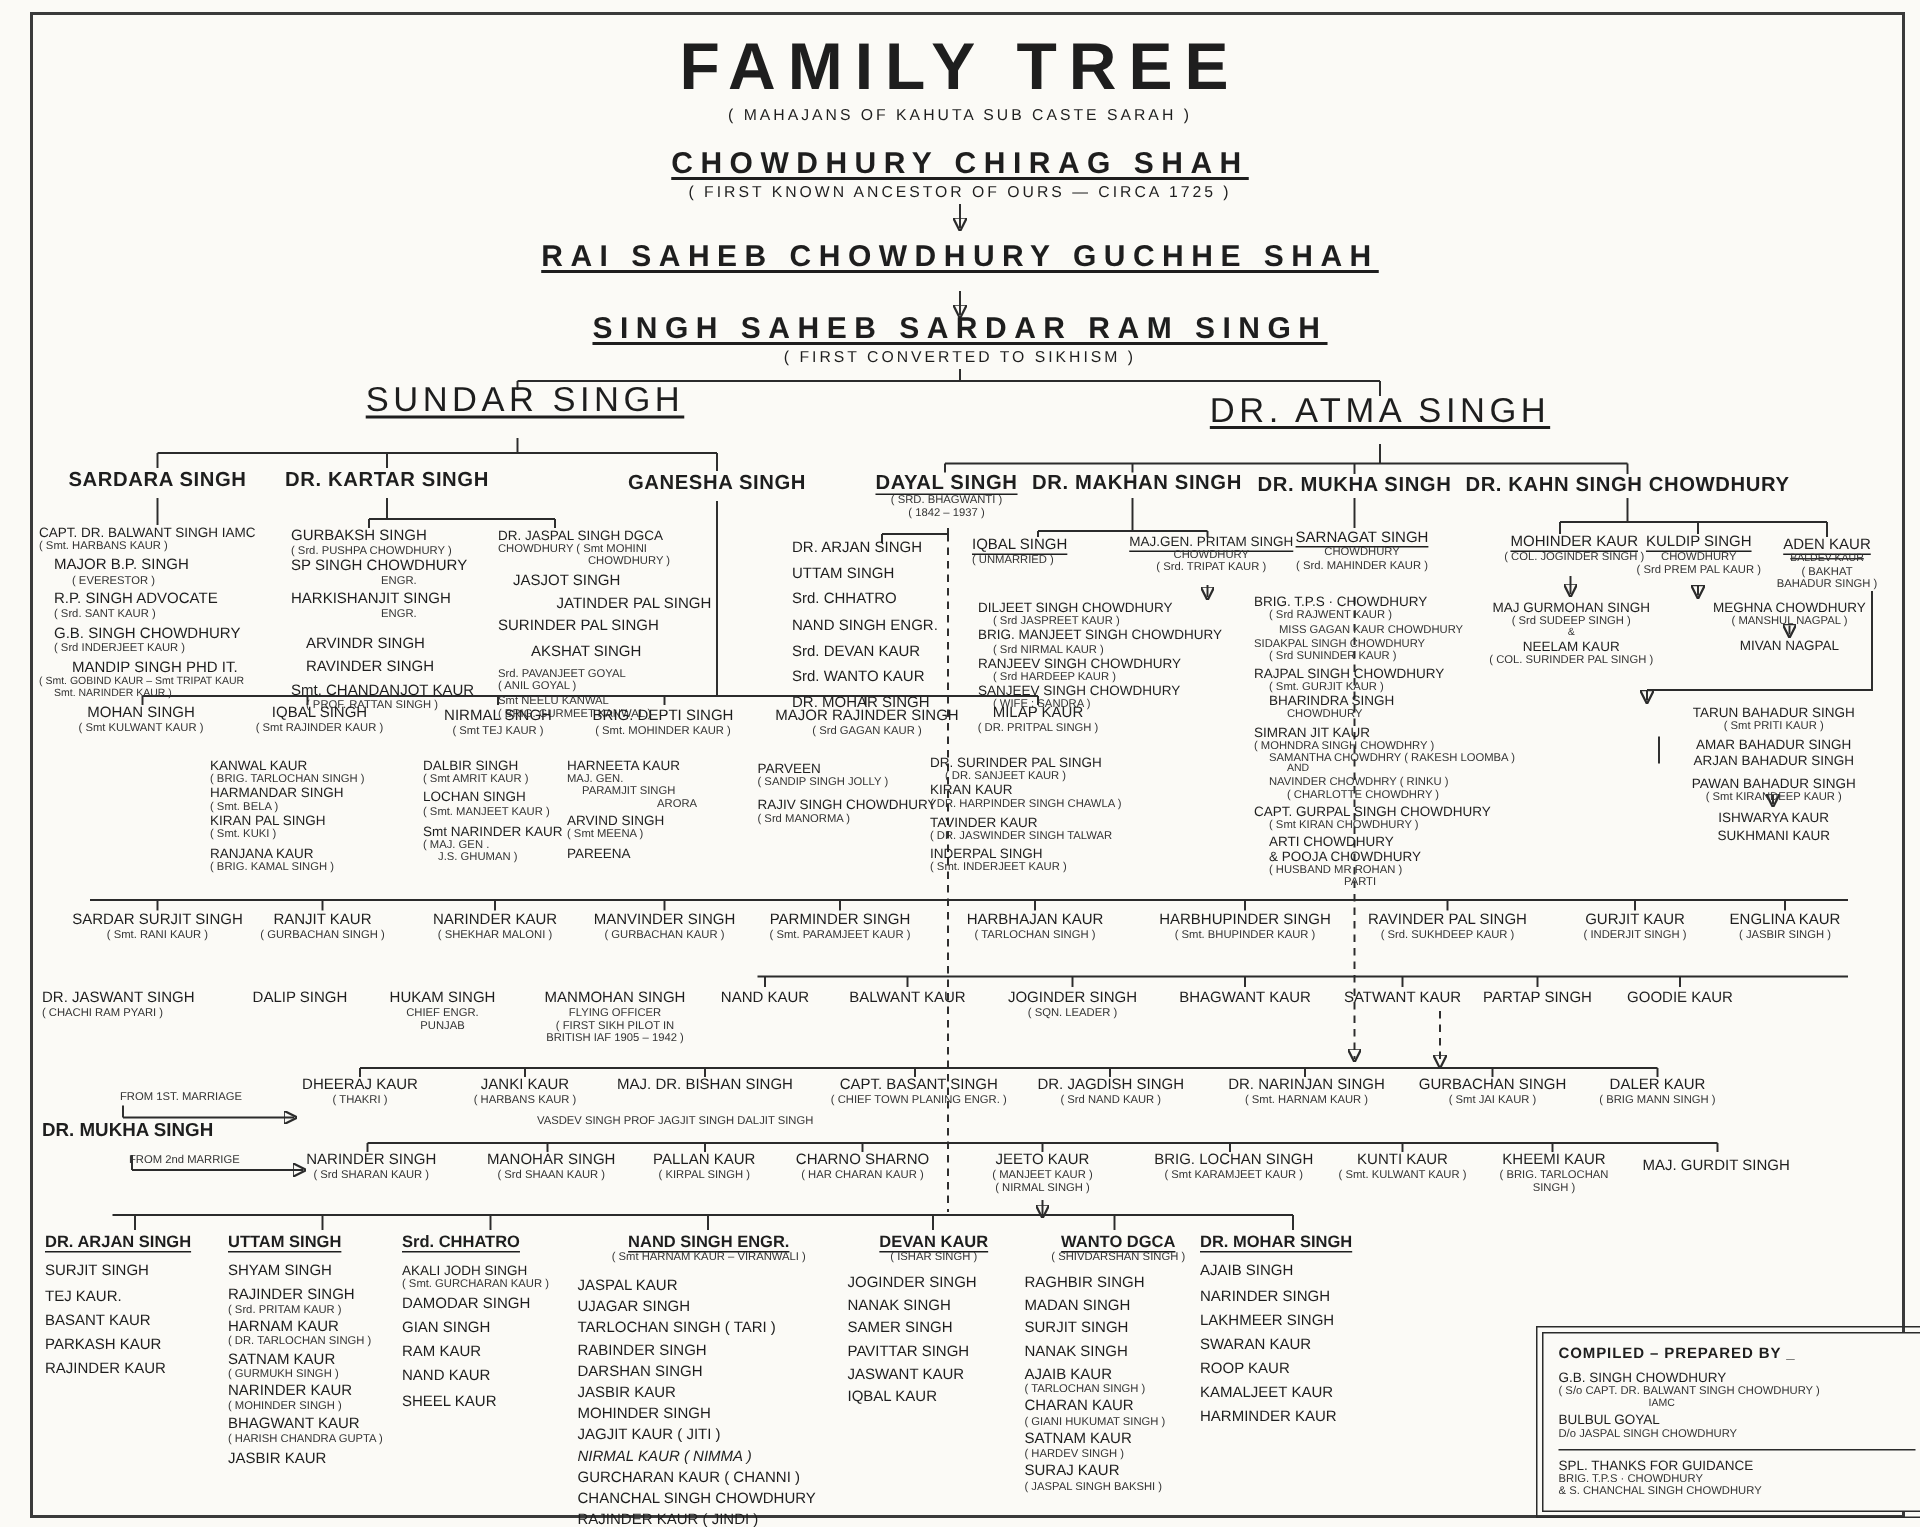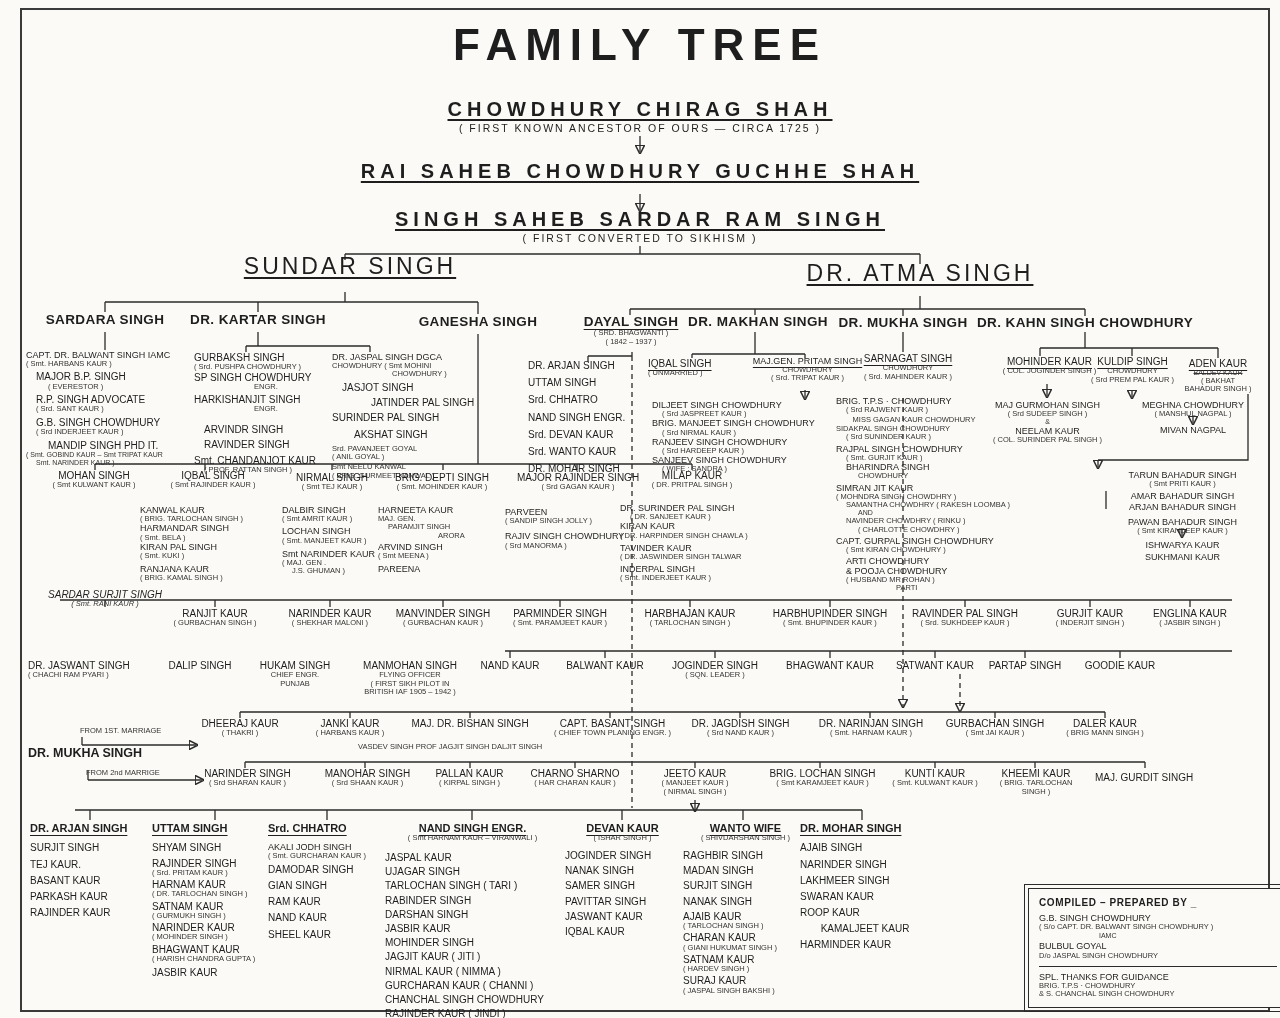--- a/index.html
+++ b/index.html
@@ -71,20 +71,21 @@
     <path d="M82,737 V745"></path>
     <path d="M82,745 H196" marker-end="url(#ah)"></path>
     <path d="M88,770 V780"></path>
     <path d="M88,780 H202" marker-end="url(#ah)"></path>
     <path d="M245,762 H1145 M245,762 V768 M365,762 V768 M470,762 V768 M575,762 V768 M695,762 V768 M820,762 V768 M935,762 V768 M1035,762 V768 M1145,762 V768"></path>
     <path d="M695,800 V810" marker-end="url(#ah)"></path>
     <path d="M75,810 H862 M90,810 V820 M215,810 V820 M327,810 V820 M472,810 V820 M622,810 V820 M743,810 V820 M862,810 V820"></path>
   </svg>
 <div class="blk ctr" style="left: 240px; top: 20px; width: 800px;">
       <div class="ln h1">FAMILY TREE</div>
+      <div class="ln sub">( MAHAJANS  OF  KAHUTA       SUB  CASTE       SARAH  )</div>
     </div>
     <div class="blk ctr" style="left: 240px; top: 98px; width: 800px;">
       <div class="ln h2 u">CHOWDHURY  CHIRAG  SHAH</div>
       <div class="ln sub">( FIRST  KNOWN    ANCESTOR   OF   OURS   —   CIRCA 1725 )</div>
     </div>
     <div class="blk ctr" style="left: 240px; top: 160px; width: 800px;">
       <div class="ln h2 u">RAI SAHEB  CHOWDHURY  GUCHHE  SHAH</div>
     </div>
     <div class="blk ctr" style="left: 240px; top: 208px; width: 800px;">
       <div class="ln h2 u">SINGH  SAHEB  SARDAR  RAM SINGH</div>
@@ -311,21 +312,21 @@
     <div class="blk" style="left: 620px; top: 503px; width: 185px;">
       <div class="ln n9">DR. SURINDER PAL  SINGH</div>
       <div class="ln s ind">( DR. SANJEET  KAUR )</div>
       <div class="ln n9">KIRAN KAUR</div>
       <div class="ln s">( DR. HARPINDER SINGH CHAWLA )</div>
       <div class="ln n9" style="margin-top: 3px;">TAVINDER  KAUR</div>
       <div class="ln s">( DR. JASWINDER  SINGH TALWAR</div>
       <div class="ln n9" style="margin-top: 3px;">INDERPAL  SINGH</div>
       <div class="ln s">( Smt. INDERJEET  KAUR )</div>
     </div>
-    <div class="blk ctr" style="left: 35px; top: 589px; width: 140px; font-style: italic;">
+    <div class="blk ctr" style="left: 35px; top: 608px; width: 140px;">
       <div class="ln n">SARDAR SURJIT SINGH</div>
       <div class="ln s">( Smt. RANI KAUR )</div>
     </div>
     <div class="blk ctr" style="left: 150px; top: 608px; width: 130px;">
       <div class="ln n">RANJIT KAUR</div>
       <div class="ln s">( GURBACHAN SINGH )</div>
     </div>
     <div class="blk ctr" style="left: 265px; top: 608px; width: 130px;">
       <div class="ln n">NARINDER  KAUR</div>
       <div class="ln s">( SHEKHAR  MALONI )</div>
@@ -517,39 +518,39 @@
     </div>
     <div class="blk" style="left: 385px; top: 852px; width: 175px;">
       <div class="ln n">JASPAL KAUR</div>
       <div class="ln n" style="margin-top: 3px;">UJAGAR SINGH</div>
       <div class="ln n" style="margin-top: 3px;">TARLOCHAN SINGH ( TARI )</div>
       <div class="ln n" style="margin-top: 3px;">RABINDER SINGH</div>
       <div class="ln n" style="margin-top: 3px;">DARSHAN SINGH</div>
       <div class="ln n" style="margin-top: 3px;">JASBIR KAUR</div>
       <div class="ln n" style="margin-top: 3px;">MOHINDER SINGH</div>
       <div class="ln n" style="margin-top: 3px;">JAGJIT KAUR  ( JITI )</div>
-      <div class="ln n" style="margin-top: 3px;">NIRMAL KAUR  ( NIMMA )</div>
+      <div class="ln n" style="margin-top: 3px; font-style: italic;">NIRMAL KAUR  ( NIMMA )</div>
       <div class="ln n" style="margin-top: 3px;">GURCHARAN KAUR ( CHANNI )</div>
       <div class="ln n" style="margin-top: 3px;">CHANCHAL SINGH CHOWDHURY</div>
       <div class="ln n" style="margin-top: 3px;">RAJINDER KAUR ( JINDI )</div>
     </div>
     <div class="blk ctr" style="left: 565px; top: 822px; width: 115px;">
       <div class="ln nb u">DEVAN KAUR</div>
       <div class="ln s">( ISHAR SINGH )</div>
     </div>
     <div class="blk" style="left: 565px; top: 850px; width: 115px;">
       <div class="ln n">JOGINDER SINGH</div>
       <div class="ln n" style="margin-top: 4px;">NANAK SINGH</div>
       <div class="ln n" style="margin-top: 4px;">SAMER SINGH</div>
       <div class="ln n" style="margin-top: 4px;">PAVITTAR SINGH</div>
       <div class="ln n" style="margin-top: 4px;">JASWANT KAUR</div>
       <div class="ln n" style="margin-top: 4px;">IQBAL KAUR</div>
     </div>
     <div class="blk ctr" style="left: 683px; top: 822px; width: 125px;">
-      <div class="ln nb u">WANTO WIFE</div>
+      <div class="ln nb u">WANTO DGCA</div>
       <div class="ln s">( SHIVDARSHAN SINGH )</div>
     </div>
     <div class="blk" style="left: 683px; top: 850px; width: 125px;">
       <div class="ln n">RAGHBIR SINGH</div>
       <div class="ln n" style="margin-top: 4px;">MADAN SINGH</div>
       <div class="ln n" style="margin-top: 4px;">SURJIT SINGH</div>
       <div class="ln n" style="margin-top: 4px;">NANAK SINGH</div>
       <div class="ln n" style="margin-top: 4px;">AJAIB KAUR</div>
       <div class="ln s">( TARLOCHAN SINGH )</div>
       <div class="ln n" style="margin-top: 2px;">CHARAN KAUR</div>
@@ -559,21 +560,21 @@
       <div class="ln n" style="margin-top: 2px;">SURAJ KAUR</div>
       <div class="ln s">( JASPAL SINGH BAKSHI )</div>
     </div>
     <div class="blk" style="left: 800px; top: 822px; width: 130px;">
       <div class="ln nb u">DR. MOHAR  SINGH</div>
       <div class="ln n" style="margin-top: 8px;">AJAIB SINGH</div>
       <div class="ln n" style="margin-top: 5px;">NARINDER  SINGH</div>
       <div class="ln n" style="margin-top: 5px;">LAKHMEER SINGH</div>
       <div class="ln n" style="margin-top: 5px;">SWARAN  KAUR</div>
       <div class="ln n" style="margin-top: 5px;">ROOP KAUR</div>
-      <div class="ln n" style="margin-top: 5px; text-align: center;">KAMALJEET KAUR</div>
+      <div class="ln n" style="margin-top: 5px;">KAMALJEET KAUR</div>
       <div class="ln n" style="margin-top: 5px;">HARMINDER KAUR</div>
     </div>
     <div class="blk framed" style="left: 1028px; top: 888px; width: 238px;">
       <div class="ln n10">COMPILED – PREPARED   BY _</div>
       <div class="ln n9" style="margin-top: 5px;">G.B. SINGH CHOWDHURY</div>
       <div class="ln s">( S/o CAPT. DR. BALWANT SINGH CHOWDHURY )</div>
       <div class="ln xs ind3">IAMC</div>
       <div class="ln n9" style="margin-top: 2px;">BULBUL  GOYAL</div>
       <div class="ln s">D/o   JASPAL SINGH CHOWDHURY</div>
       <div class="ln n9 divtop" style="margin-top: 6px;">SPL. THANKS FOR GUIDANCE</div>

